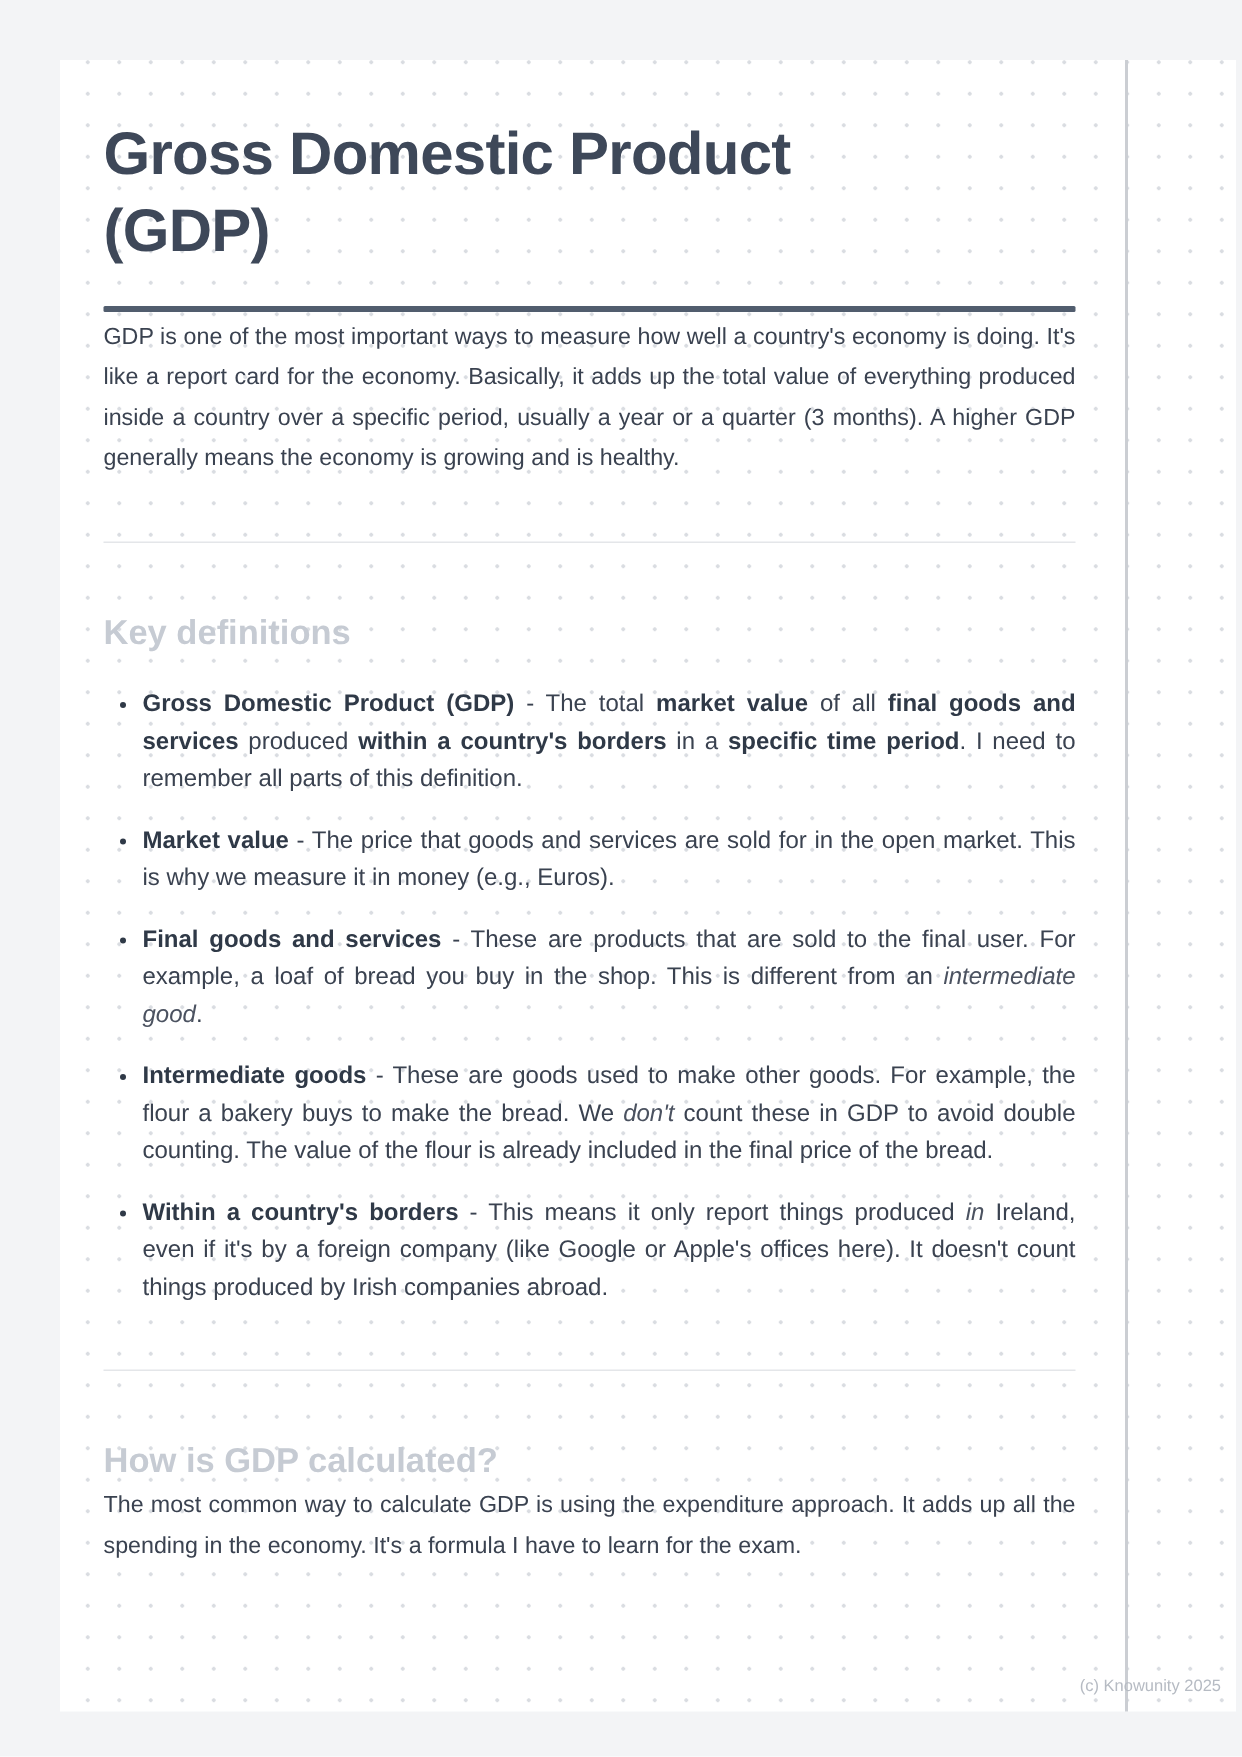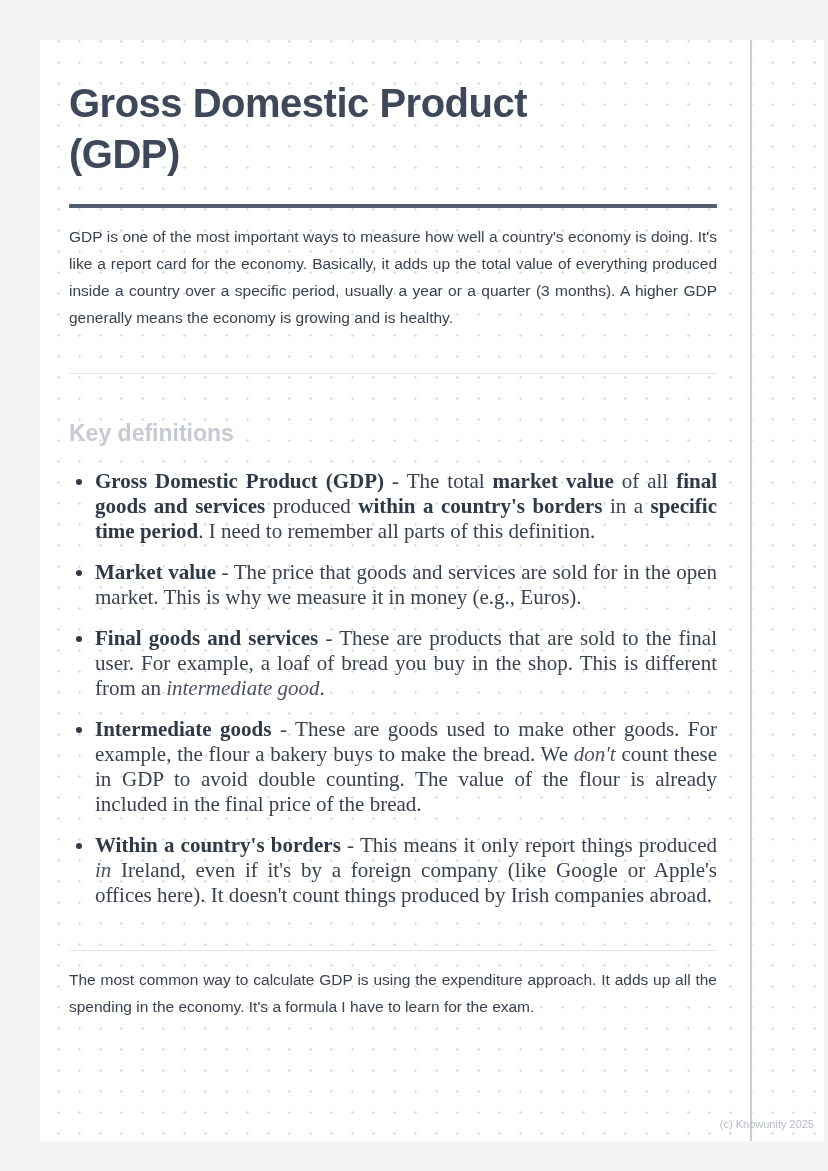--- a/index.html
+++ b/index.html
@@ -52,42 +52,41 @@
     background: var(--accent-rule, #515d6e);
     border-radius: 1px;
   }
   h2.section-heading {
     margin: 46px 0 0 0;
     font-size: 23px;
     font-weight: bold;
     color: var(--heading-muted, #c6cbd3);
   }
   p.body-text {
-    margin: 15px 0 0 0;
+    margin: 3px 0 0 0;
     font-size: 15.5px;
     line-height: 27px;
     color: var(--body-text, #3a4250);
     text-align: justify;
   }
   hr.section-divider {
     border: none;
     border-top: 1px solid #e4e6e9;
     margin: 42px 0 0 0;
   }
   ul.definitions {
     margin: 22px 0 0 0;
     padding: 0 0 0 26px;
   }
   ul.definitions li {
-    font-size: 21px;
+    font-size: 16px;
     line-height: 25px;
     color: var(--body-text, #3a4250);
     text-align: justify;
     margin-bottom: 16px;
-    font-family: Liberation Serif, serif;
   }
   ul.definitions li::marker { color: #2f3947; }
   ul.definitions strong { font-weight: bold; color: #2f3947; }
   ul.definitions em { font-style: italic; color: #4b5260; }
   .footer-credit {
     position: absolute;
     right: 10px;
     bottom: 11px;
     font-size: 11px;
     color: #b6bbc3;
@@ -116,18 +115,19 @@
           <li><strong>Market value</strong><span> - The price that goods and services are sold for in the open market. This is why we measure it in money (e.g., Euros).</span></li>
           <li><strong>Final goods and services</strong><span> - These are products that are sold to the final user. For example, a loaf of bread you buy in the shop. This is different from an </span><em>intermediate good</em><span>.</span></li>
           <li><strong>Intermediate goods</strong><span> - These are goods used to make other goods. For example, the flour a bakery buys to make the bread. We </span><em>don't</em><span> count these in GDP to avoid double counting. The value of the flour is already included in the final price of the bread.</span></li>
           <li><strong>Within a country's borders</strong><span> - This means it only report things produced </span><em>in</em><span> Ireland, even if it's by a foreign company (like Google or Apple's offices here). It doesn't count things produced by Irish companies abroad.</span></li>
         </ul>
     </section>
 
     <hr class="section-divider">
 
     <section>
+      <h2 class="section-heading">How is GDP calculated?</h2>
       <p class="body-text">The most common way to calculate GDP is using the expenditure approach. It adds up all the spending in the economy. It's a formula I have to learn for the exam.</p>
     </section>
   </div>
 
   <div class="footer-credit">(c) Knowunity 2025</div>
 </div>
 
 </body></html>

